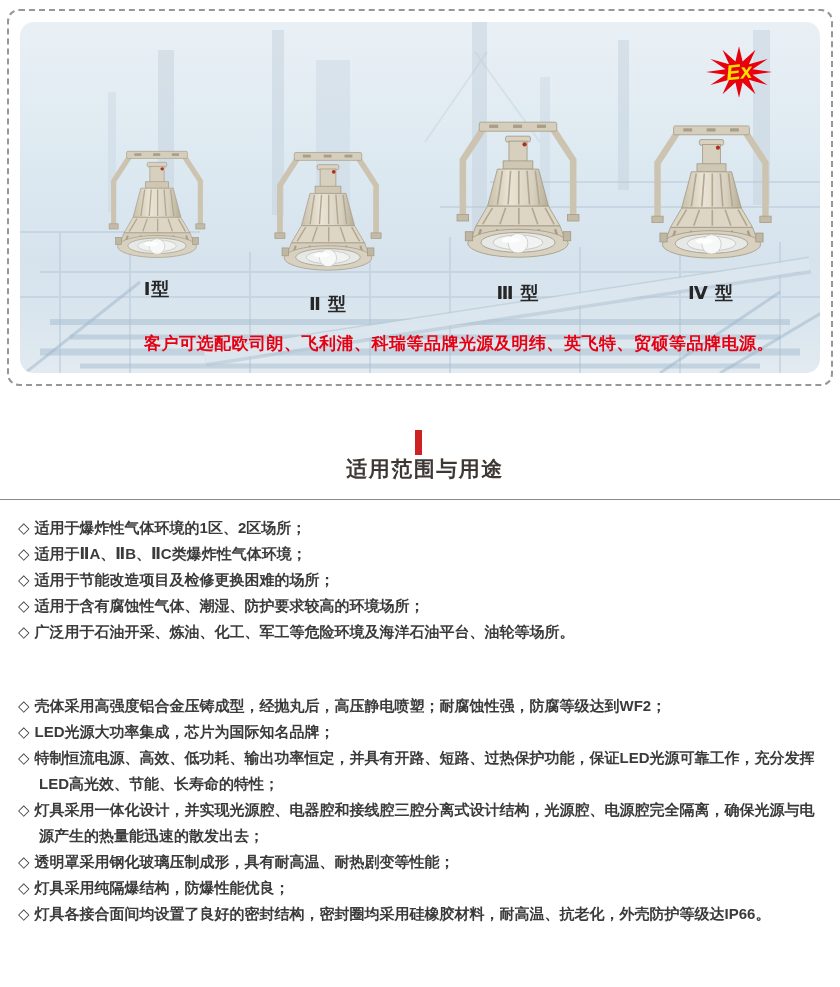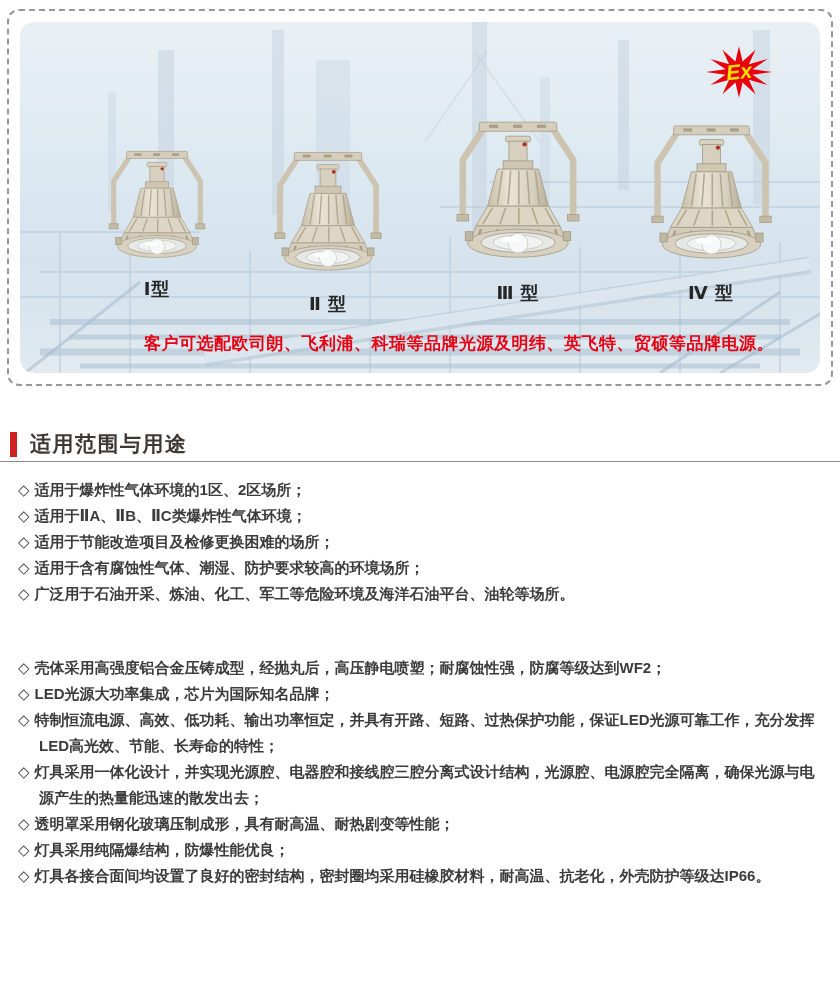--- a/index.html
+++ b/index.html
@@ -43,22 +43,23 @@
     font-size:17px; font-weight:bold; color:#e60012; letter-spacing:0.5px;
     white-space:nowrap;
     margin-left:48px;
   }
   
   .section { padding:0; }
   .section.s1 { margin-top:44px; }
   .section.s2 { margin-top:48px; }
   .section-header {
     display:flex; align-items:center;
-    padding:0 0 3px 10px;
+    padding:0 0 16px 10px;
     border-bottom:1px solid #8a8a8a;
+    flex-direction:column;
   }
   .red-bar { width:7px; height:25px; background:#ce2222; margin-right:13px; flex:none; }
   .section-title { font-size:21px; font-weight:bold; color:#3e3834; letter-spacing:1.5px; }
   .bullet-list { list-style:none; margin:15px 0 0 0; padding:0 12px 0 18px; }
   .bullet-list li {
     font-size:15px; line-height:26px; font-weight:bold; color:#3b3b3b;
     padding-left:21px; text-indent:-21px;
   }
   .diamond { margin-right:5px; font-weight:normal; color:#3b3b3b; }
 </style>

